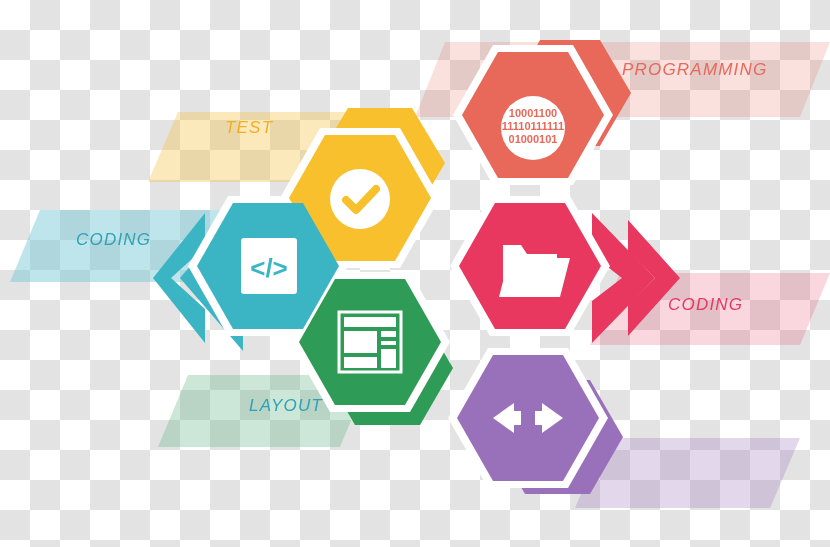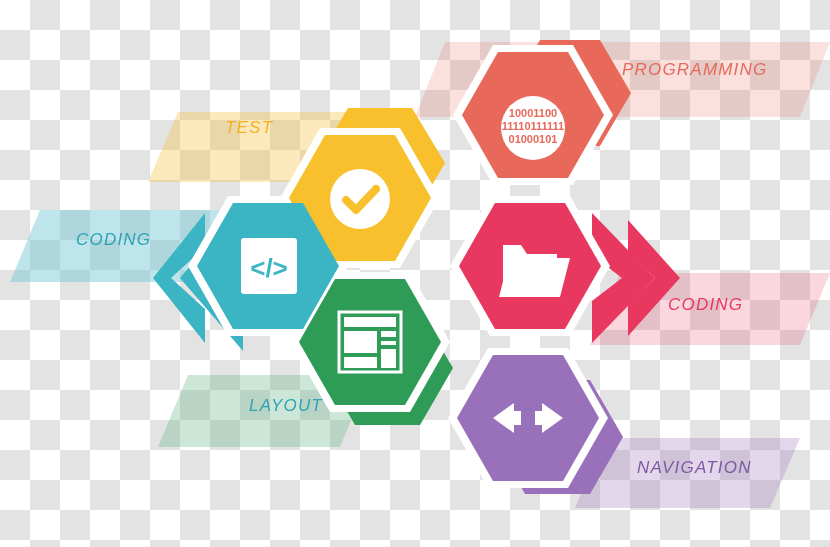--- a/index.html
+++ b/index.html
@@ -165,17 +165,16 @@
     <div class="label" style="left:622px;top:60px;color:#E8685A;font-size:17px;">PROGRAMMING</div>
 
     <div class="label" style="left:225px;top:118px;color:#F4AE22;font-size:17px;">TEST</div>
 
     <div class="label" style="left:76px;top:230px;color:#2FA3B5;font-size:17px;">CODING</div>
 
     <div class="label" style="left:668px;top:295px;color:#E8385F;font-size:17px;">CODING</div>
 
     <div class="label" style="left:216px;top:396px;color:#2FA3B5;font-size:17px;margin-left:33px;">LAYOUT</div>
 
-    <div class="label" style="left:637px;top:458px;color:#7E5AA3;font-size:17px;">NAVIGATION</div>
 
   </div>
 
 </div>
 
 </body></html>

